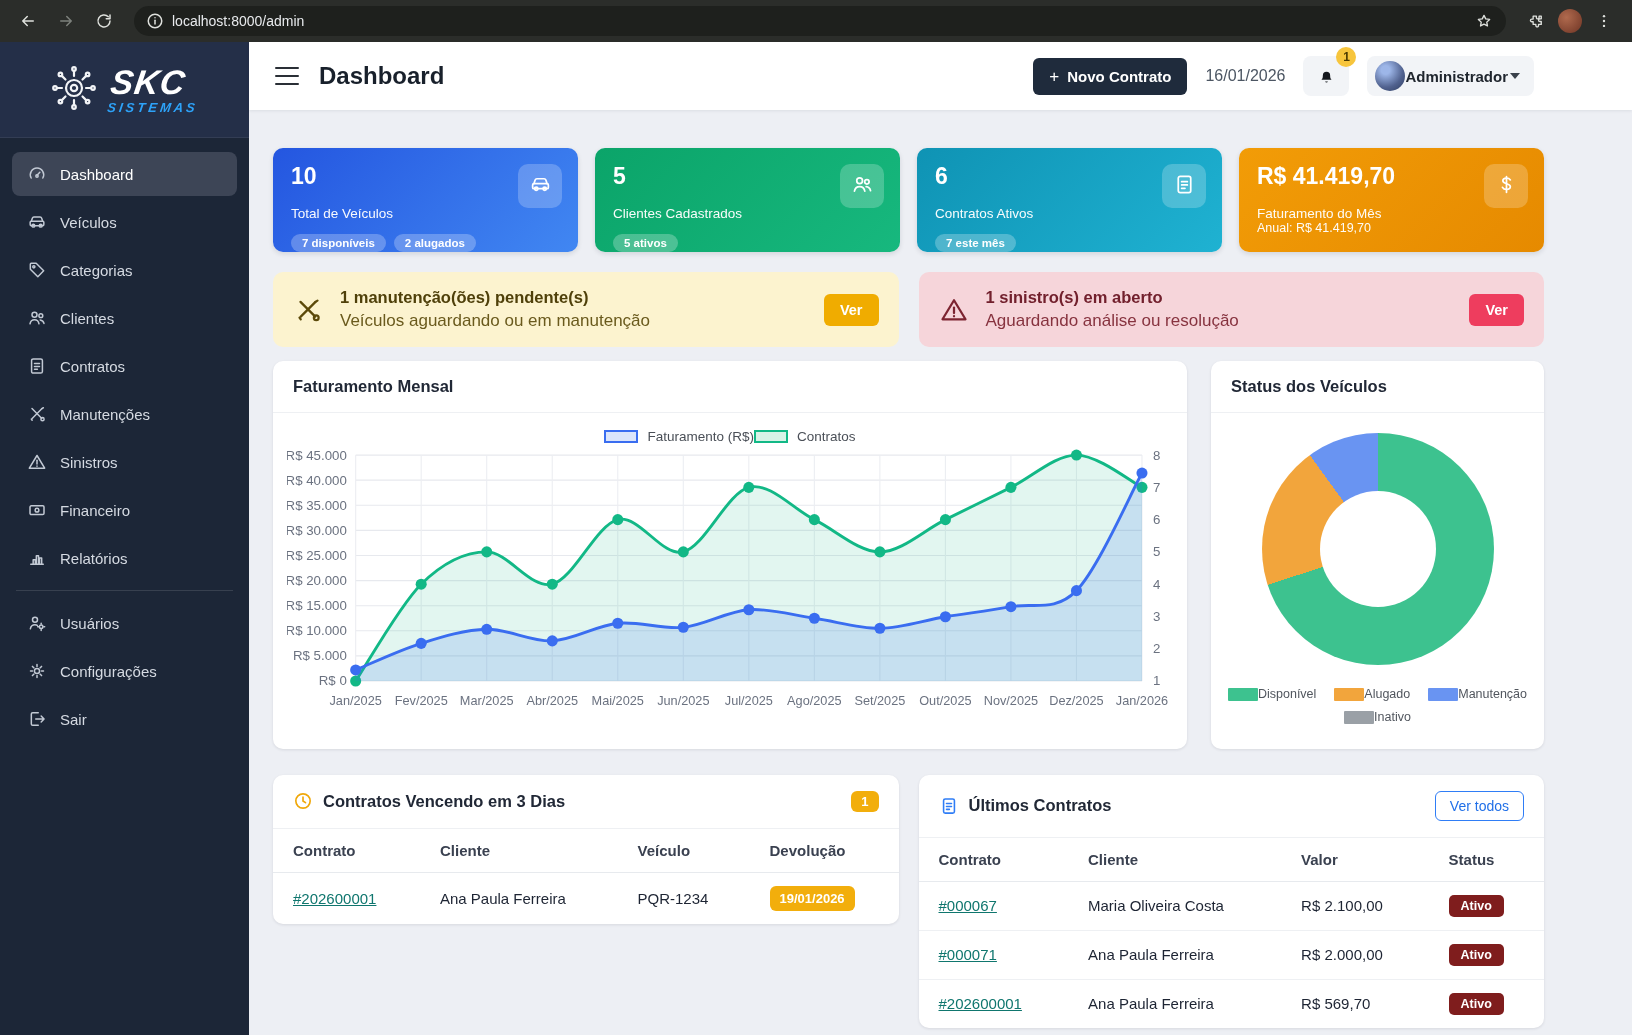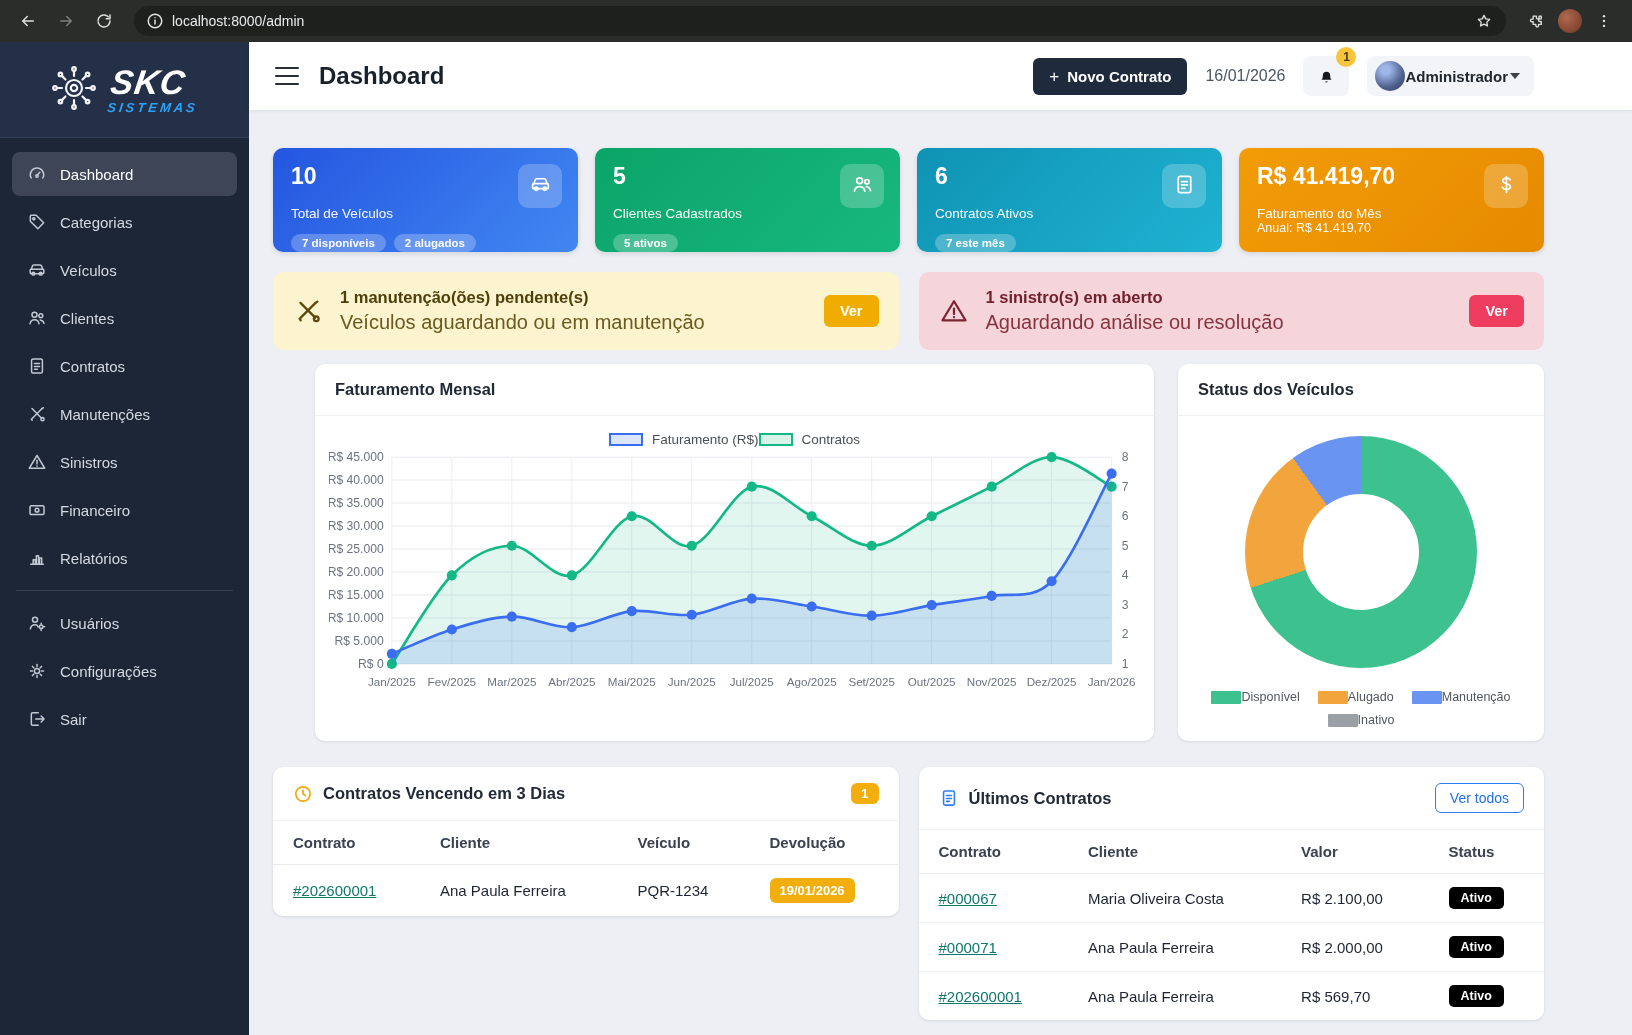--- a/index.html
+++ b/index.html
@@ -81,35 +81,35 @@
 
   .alerts-row { display:flex; gap:20px; margin-top:20px; }
   .alert { flex:1; border-radius:10px; padding:16px 20px; display:flex; align-items:center; gap:17px; }
   .alert--warning { background:#fcf3cf; }
   .alert--danger { background:#f6d5da; }
   .alert .ic { width:30px; height:30px; flex:none; display:flex; }
   .alert .ic svg { width:30px; height:30px; }
   .alert--warning .ic { color:#5c4a0a; }
   .alert--danger .ic { color:#7d2431; }
   .alert-title { font-size:16.5px; font-weight:bold; }
-  .alert-sub { font-size:20px; margin-top:4px; }
+  .alert-sub { font-size:17px; margin-top:4px; }
   .alert--warning .alert-title { color:#4f400a; }
   .alert--warning .alert-sub { color:#6a5a1d; }
   .alert--danger .alert-title { color:#72202d; }
   .alert--danger .alert-sub { color:#87333f; }
   .btn-ver { margin-left:auto; border:none; border-radius:6px; padding:8px 16px; color:#fff;
     font-size:14.5px; font-weight:600; cursor:pointer; font-family:inherit; }
   .btn-ver--warning { background:#f0ac00; }
   .btn-ver--danger { background:#ee3d5e; }
 
   .charts-row { display:flex; gap:24px; margin-top:14px; align-items:stretch; }
   .card { background:#fff; border-radius:10px; box-shadow:0 1px 3px rgba(16,24,40,.1); }
   .card-header { padding:16px 20px; border-bottom:1px solid #eef0f3; font-size:16.5px;
     font-weight:bold; color:#212836; display:flex; align-items:center; gap:10px; }
-  .chart-card { width:839px; flex:none;margin-left:42px; }
+  .chart-card { width:914px; flex:none; }
   .chart-body { padding:8px 14px 6px; }
   .chart-legend { display:flex; justify-content:center; font-size:13.5px; color:#4a4f57;
     margin:8px 0 0; }
   .chart-legend .item { display:flex; align-items:center; gap:9px; }
   .chart-legend .swatch { width:34px; height:13px; border:2px solid; }
   .donut-card { flex:1; display:flex; flex-direction:column; }
   .donut-body { flex:1; display:flex; flex-direction:column; align-items:center; padding:20px 16px 14px; }
   .donut { width:232px; height:232px; border-radius:50%; position:relative; }
   .donut::after { content:""; position:absolute; left:50%; top:50%; width:116px; height:116px;
     margin:-58px 0 0 -58px; background:#fff; border-radius:50%; }
@@ -130,21 +130,21 @@
   .hdr-ic--blue { color:#2f7df6; }
   table { width:100%; border-collapse:collapse; }
   th { text-align:left; font-size:15px; font-weight:600; color:#3a4150; padding:13px 20px;
     border-bottom:1px solid #e7eaee; }
   td { text-align:left; font-size:15px; color:#1d2433; padding:13px 20px;
     border-bottom:1px solid #eef0f3; }
   tr:last-child td { border-bottom:none; }
   a.contract-link { color:#0f766e; text-decoration:underline; cursor:pointer; }
   .badge-date { display:inline-block; background:#f2ae0c; color:#fff; border-radius:6px;
     padding:5px 10px; font-size:13px; font-weight:bold; }
-  .badge-status { display:inline-block; background:#000000; color:#fff; border-radius:5px;
+  .badge-status { display:inline-block; background:#7f1d1d; color:#fff; border-radius:5px;
     padding:4px 12px; font-size:12.5px; font-weight:bold; }
 
   .axis-label { font-size:12px; fill:#6b7280; }
   .x-label { font-size:11.5px; fill:#6b7280; }
 </style>
 </head>
 <body>
 
 <div class="browser-bar">
   <span class="bicon">
@@ -224,36 +224,36 @@
               <path d="M5 16.8a8 8 0 1 1 14 0"></path>
               <path d="M12 13.4l3.4-3.4"></path>
               <circle cx="12" cy="14.4" r="1.4"></circle>
             </svg>
           </span>
           <span>Dashboard</span>
         </div>
         <div class="nav-item">
           <span class="ic">
             <svg viewBox="0 0 24 24" fill="none" stroke="currentColor" stroke-width="1.8" stroke-linecap="round" stroke-linejoin="round">
-              <path d="M4 11V5a1 1 0 0 1 1-1h6l9 9-7 7-9-9z"></path>
-              <circle cx="8.2" cy="8.2" r="1.3"></circle>
-            </svg>
-          </span>
-          <span>Categorias</span>
-        </div>
-        <div class="nav-item">
-          <span class="ic">
-            <svg viewBox="0 0 24 24" fill="none" stroke="currentColor" stroke-width="1.8" stroke-linecap="round" stroke-linejoin="round">
               <path d="M5.2 11l1.2-3.6A2 2 0 0 1 8.3 6h7.4a2 2 0 0 1 1.9 1.4L18.8 11"></path>
               <rect x="3.8" y="11" width="16.4" height="5.4" rx="1.4"></rect>
               <circle cx="7.6" cy="16.4" r="1.7"></circle>
               <circle cx="16.4" cy="16.4" r="1.7"></circle>
             </svg>
           </span>
           <span>Veículos</span>
+        </div>
+        <div class="nav-item">
+          <span class="ic">
+            <svg viewBox="0 0 24 24" fill="none" stroke="currentColor" stroke-width="1.8" stroke-linecap="round" stroke-linejoin="round">
+              <path d="M4 11V5a1 1 0 0 1 1-1h6l9 9-7 7-9-9z"></path>
+              <circle cx="8.2" cy="8.2" r="1.3"></circle>
+            </svg>
+          </span>
+          <span>Categorias</span>
         </div>
         <div class="nav-item">
           <span class="ic">
             <svg viewBox="0 0 24 24" fill="none" stroke="currentColor" stroke-width="1.8" stroke-linecap="round" stroke-linejoin="round">
               <circle cx="9" cy="8.2" r="3"></circle>
               <path d="M3.6 19c.5-3 2.5-4.9 5.4-4.9s4.9 1.9 5.4 4.9"></path>
               <circle cx="16.6" cy="9.2" r="2.3"></circle>
               <path d="M15.8 14.3c2.5.3 4.1 1.9 4.6 4.2"></path>
             </svg>
           </span>

